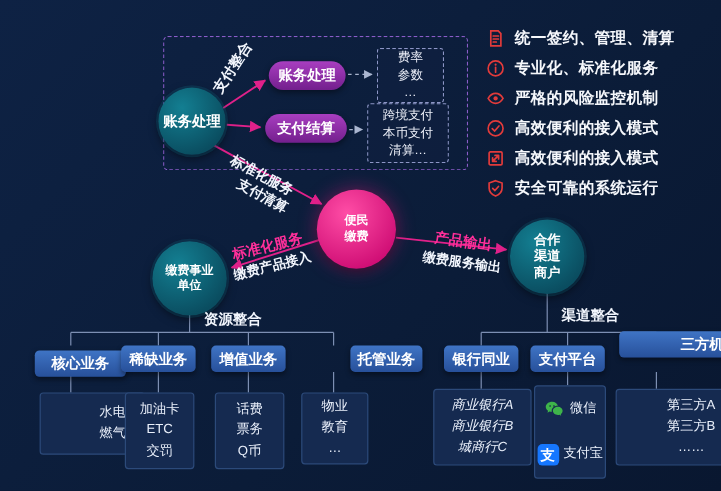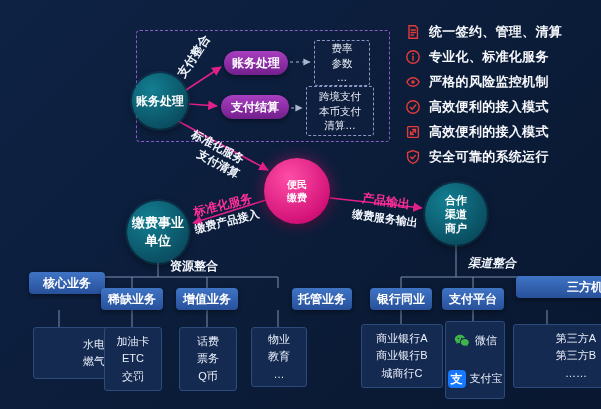--- a/index.html
+++ b/index.html
@@ -91,52 +91,52 @@
 
   <div class="abs circle pinkc" style="left:264px;top:158px;width:66px;height:66px;font-size:10px;line-height:1.3;">便民
 缴费</div>
 
   <div class="abs rot pink-text" style="left:193px;top:197px;font-size:12px;transform:rotate(-14deg);">标准化服务</div>
   <div class="abs rot white-text" style="left:194px;top:214px;font-size:11px;transform:rotate(-14deg);">缴费产品接入</div>
 
   <div class="abs rot pink-text" style="left:362px;top:193px;font-size:12px;transform:rotate(8deg);">产品输出</div>
   <div class="abs rot white-text" style="left:352px;top:211px;font-size:11px;transform:rotate(8deg);">缴费服务输出</div>
 
-  <div class="abs circle teal" style="left:127px;top:201px;width:62px;height:62px;font-size:13px;line-height:1.35;">缴费事业
+  <div class="abs circle teal" style="left:127px;top:201px;width:62px;height:62px;font-size:10px;line-height:1.35;">缴费事业
 单位</div>
 
   <div class="abs circle teal" style="left:425px;top:183px;width:62px;height:62px;font-size:11px;line-height:1.3;">合作
 渠道
 商户</div>
 
   <div class="abs tree-label" style="left:170px;top:258px;">资源整合</div>
-  <div class="abs tree-label" style="left:468px;top:255px;font-style:italic;">渠道整合</div>
-
-  <div class="abs branch" style="left:29px;top:272px;width:76px;">核心业务</div>
+  <div class="abs tree-label" style="left:468px;top:255px;">渠道整合</div>
+
+  <div class="abs branch" style="left:29px;top:292px;width:76px;">核心业务</div>
   <div class="abs branch" style="left:101px;top:288px;width:62px;">稀缺业务</div>
   <div class="abs branch" style="left:176px;top:288px;width:62px;">增值业务</div>
   <div class="abs branch" style="left:248px;top:288px;width:60px;margin-left:44px;">托管业务</div>
 
   <div class="abs panel" style="left:33px;top:327px;width:52px;height:50px;padding-left:34px;">水电
 燃气</div>
   <div class="abs panel" style="left:104px;top:327px;width:56px;height:62px;">加油卡
 ETC
 交罚</div>
   <div class="abs panel" style="left:179px;top:327px;width:56px;height:62px;">话费
 票务
 Q币</div>
   <div class="abs panel" style="left:251px;top:327px;width:54px;height:58px;">物业
 教育
 …</div>
 
   <div class="abs branch" style="left:370px;top:288px;width:62px;">银行同业</div>
   <div class="abs branch" style="left:442px;top:288px;width:62px;">支付平台</div>
   <div class="abs branch" style="left:516px;top:276px;width:62px;padding-left:44px;">三方机构</div>
 
-  <div class="abs panel" style="left:361px;top:324px;width:80px;height:62px;">商业银行A
+  <div class="abs panel" style="left:361px;top:324px;width:80px;height:62px;font-style:italic;">商业银行A
 商业银行B
 城商行C</div>
 
   <div class="abs panel" style="left:445px;top:321px;width:58px;height:76px;gap:20px;">
     <div class="pay-row">
       <svg class="wx-icon" viewBox="0 0 20 20">
         <path fill="#3eb44a" d="M8 3C4.7 3 2 5.1 2 7.8c0 1.5.8 2.8 2.1 3.7l-.5 1.7 1.9-1c.5.1 1 .2 1.6.2h.6c-.1-.4-.2-.8-.2-1.2 0-2.5 2.4-4.5 5.4-4.5h.3C12.7 4.6 10.6 3 8 3z"></path>
         <path fill="#3eb44a" d="M13.3 7.7c-2.6 0-4.7 1.7-4.7 3.8s2.1 3.8 4.7 3.8c.5 0 1-.1 1.4-.2l1.6.9-.4-1.4c1-.7 1.7-1.8 1.7-3.1 0-2.1-2.1-3.8-4.3-3.8z"></path>
         <circle cx="6" cy="7" r=".75" fill="#0c1e3c"></circle>
           <circle cx="9.6" cy="7" r=".75" fill="#0c1e3c"></circle>

